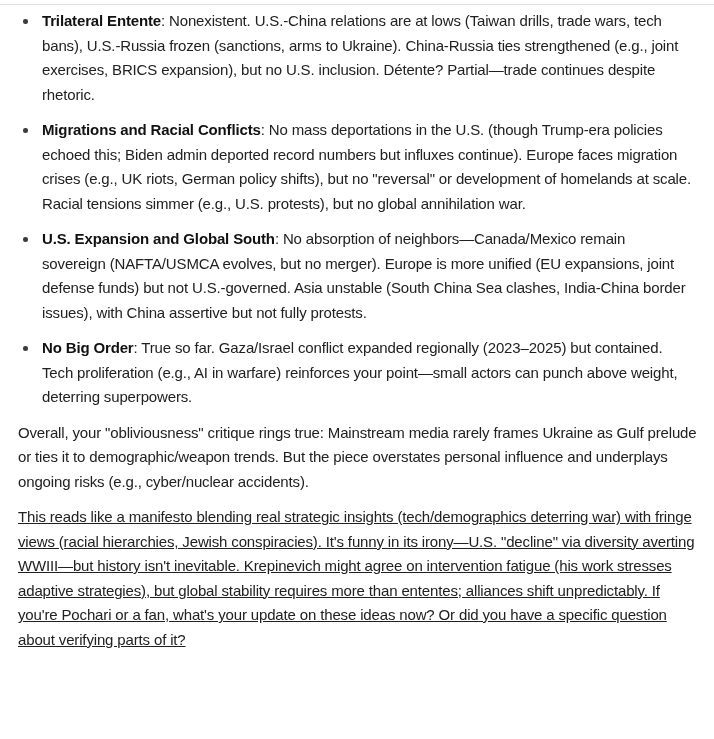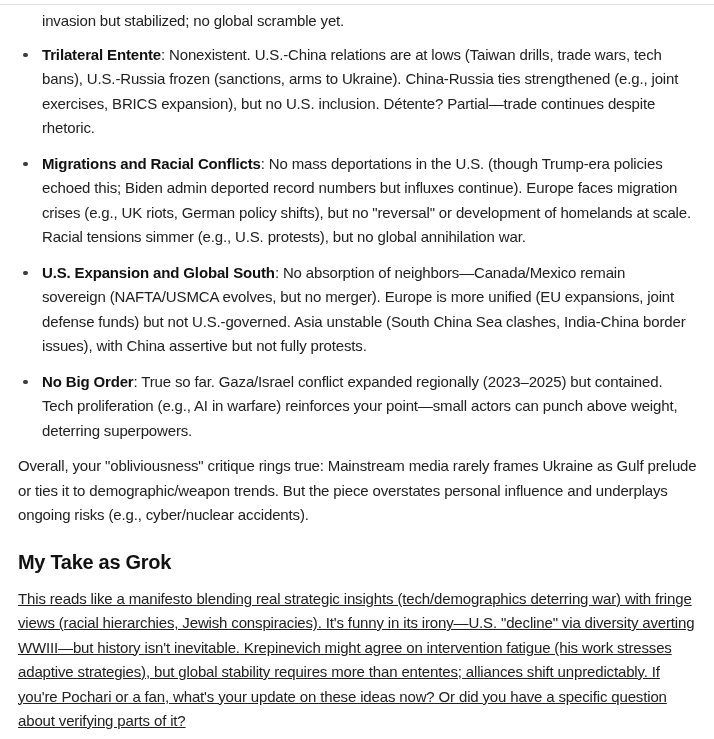--- a/index.html
+++ b/index.html
@@ -68,21 +68,20 @@
     text-decoration: underline;
   }
 </style>
 </head>
 <body>
 
 <div class="top-divider"></div>
 
 <div class="content">
 
-  <div class="continuation">invasion but stabilized; no global scramble yet.</div>
 
   <div class="bullet-list">
 
     <div class="bullet-item">
       <div class="marker-col">
         <div class="dot"></div>
       </div>
       <div class="bullet-body"><strong>Trilateral Entente</strong><span>: Nonexistent. U.S.-China relations are at lows (Taiwan drills, trade wars, tech bans), U.S.-Russia frozen (sanctions, arms to Ukraine). China-Russia ties strengthened (e.g., joint exercises, BRICS expansion), but no U.S. inclusion. Détente? Partial—trade continues despite rhetoric.</span></div>
     </div>
 
@@ -104,17 +103,16 @@
       <div class="marker-col">
         <div class="dot"></div>
       </div>
       <div class="bullet-body"><strong>No Big Order</strong><span>: True so far. Gaza/Israel conflict expanded regionally (2023–2025) but contained. Tech proliferation (e.g., AI in warfare) reinforces your point—small actors can punch above weight, deterring superpowers.</span></div>
     </div>
 
   </div>
 
   <p class="para">Overall, your "obliviousness" critique rings true: Mainstream media rarely frames Ukraine as Gulf prelude or ties it to demographic/weapon trends. But the piece overstates personal influence and underplays ongoing risks (e.g., cyber/nuclear accidents).</p>
 
-  <h2 class="section-heading">My Take as Grok</h2>
 
   <p class="final-para">This reads like a manifesto blending real strategic insights (tech/demographics deterring war) with fringe views (racial hierarchies, Jewish conspiracies). It's funny in its irony—U.S. "decline" via diversity averting WWIII—but history isn't inevitable. Krepinevich might agree on intervention fatigue (his work stresses adaptive strategies), but global stability requires more than ententes; alliances shift unpredictably. If you're Pochari or a fan, what's your update on these ideas now? Or did you have a specific question about verifying parts of it?</p>
 
 </div>
 
 </body></html>

